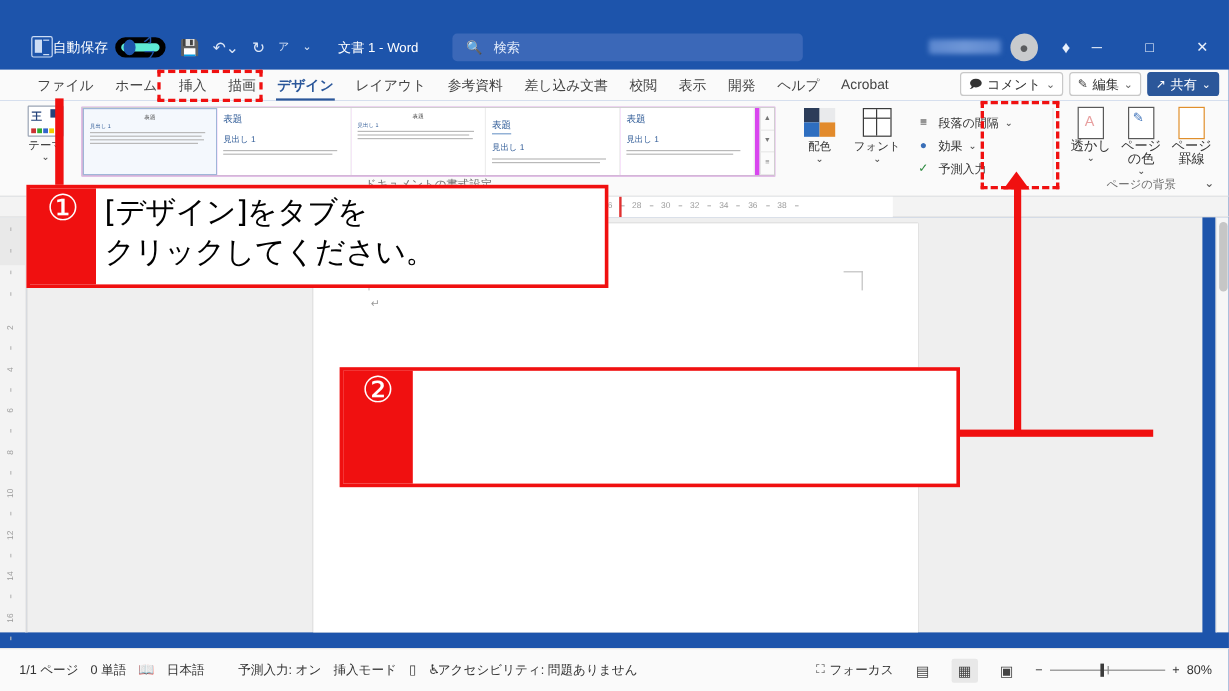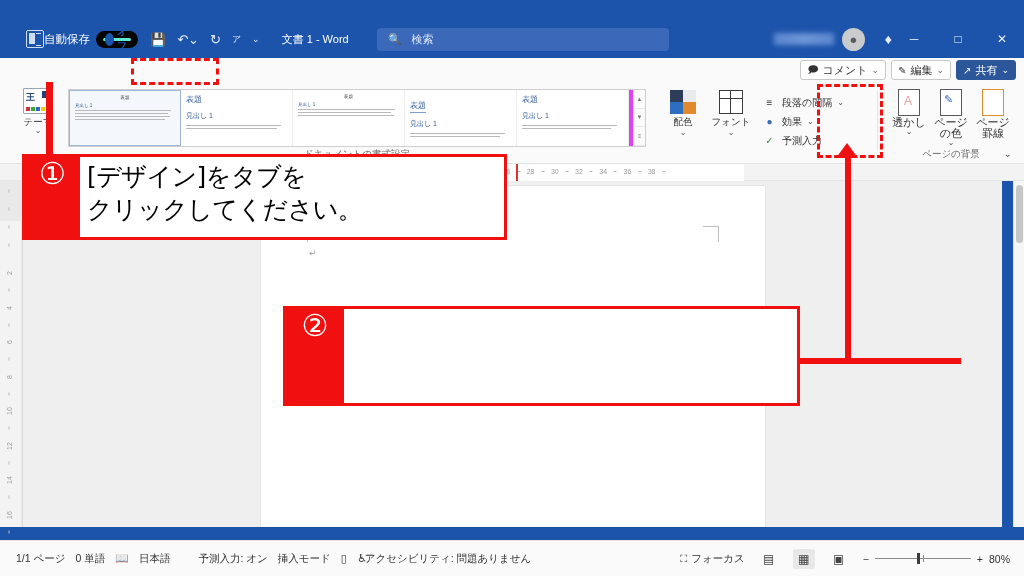--- a/index.html
+++ b/index.html
@@ -22,21 +22,21 @@
     width:18px;height:18px;margin-left:26px;border:1.5px solid #cdddf5;border-radius:2px;
     position:relative; flex:0 0 auto;
   }
   .word-icon:after{content:"";position:absolute;left:2px;top:2px;width:6px;height:11px;
     background:#cdddf5;}
   .word-icon:before{content:"";position:absolute;right:2px;top:2px;width:5px;height:11px;
     border-top:1.5px solid #cdddf5;border-bottom:1.5px solid #cdddf5;}
   .autosave-label{ color:#fff; font-size:11.5px; margin-left:0; white-space:nowrap;font-family:Liberation Mono, monospace;}
   .toggle{
     margin-left:6px; width:42px;height:17px;border-radius:9px;background:#5eead4;
-    display:flex;align-items:center; position:relative; border:7px solid #000000;
+    display:flex;align-items:center; position:relative; border:5px solid #000000;text-align:center;
   }
   .toggle .knob{width:13px;height:13px;border-radius:50%;background:#1d54ab;margin-left:2px;}
   .toggle .tg-text{font-size:10px;color:#1d54ab;margin-left:3px;font-weight:bold;}
   .qat{ display:flex; align-items:center; margin-left:12px; gap:11px;}
   .qat span{ color:#dde7f7; font-size:13px; line-height:1;}
   .doc-title{ color:#ffffff; font-size:11px; margin-left:22px; white-space:nowrap;}
   .searchbox{
     margin-left:28px; width:292px;height:23px;background:#entrance;
     background:#3b68b8; border-radius:4px; display:flex;align-items:center;
   }
@@ -259,20 +259,35 @@
       <div class="user-blur"></div>
       <div class="avatar">●</div>
       <div class="diamond">♦</div>
       <div class="wbtn">─</div>
       <div class="wbtn">□</div>
       <div class="wbtn close">✕</div>
     </div>
   </div>
 
   <div class="tabsbar">
+    <div class="tabs">
+      <div class="tab">ファイル</div>
+      <div class="tab">ホーム</div>
+      <div class="tab">挿入</div>
+      <div class="tab">描画</div>
+      <div class="tab active">デザイン</div>
+      <div class="tab">レイアウト</div>
+      <div class="tab">参考資料</div>
+      <div class="tab">差し込み文書</div>
+      <div class="tab">校閲</div>
+      <div class="tab">表示</div>
+      <div class="tab">開発</div>
+      <div class="tab">ヘルプ</div>
+      <div class="tab">Acrobat</div>
+    </div>
     <div class="tabs-right">
       <div class="pillbtn">
         <span style="font-size:10px;">🗩</span>
         <span>コメント</span>
         <span class="cv">⌄</span>
       </div>
       <div class="pillbtn">
         <span style="font-size:10px;">✎</span>
         <span>編集</span>
         <span class="cv">⌄</span>

